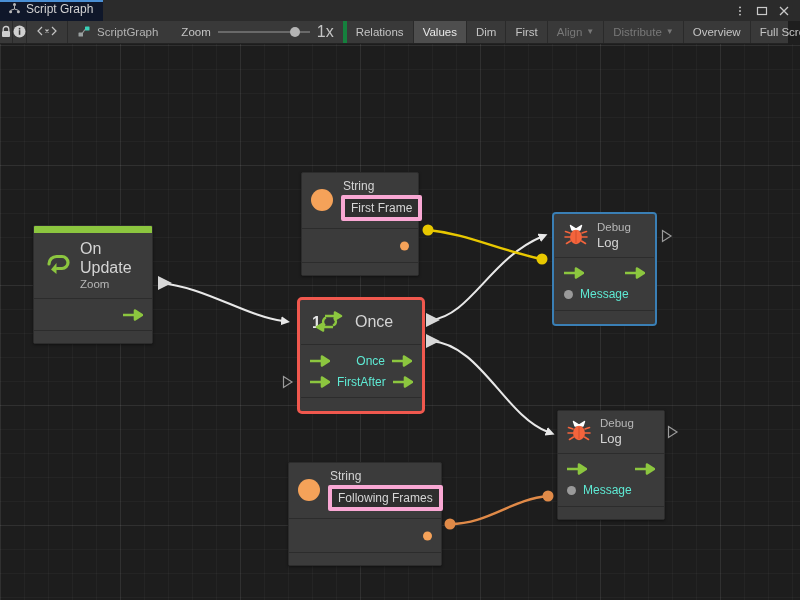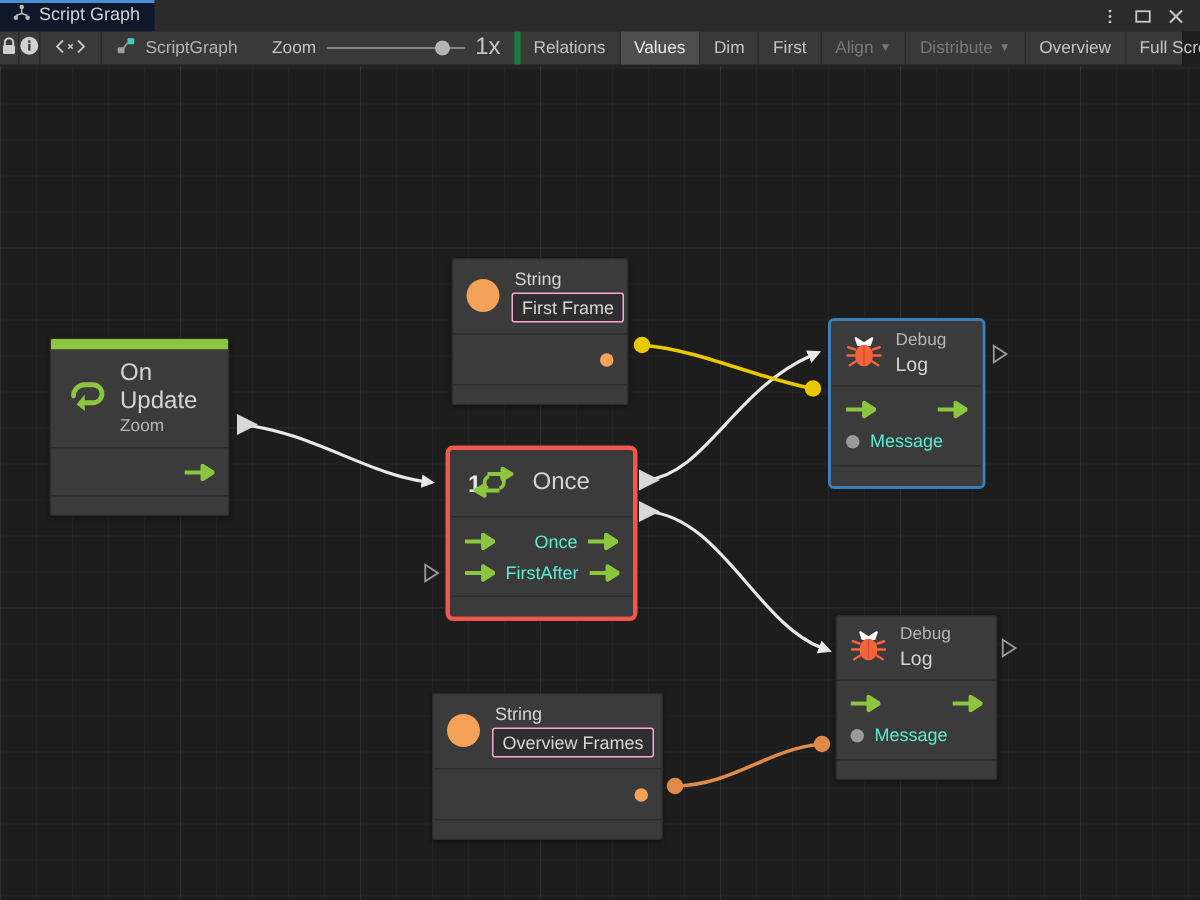--- a/index.html
+++ b/index.html
@@ -124,21 +124,21 @@
   .port-row {
     display:flex; align-items:center; justify-content:space-between;
     height: 21px; padding: 0 9px; position: relative;
   }
   .port-left, .port-right { display:flex; align-items:center; gap:7px; }
   .port-label { font-size: 12px; color:#5eead4; }
   .dot-port { width:9px; height:9px; border-radius:50%; background:#9a9a9a; display:block; }
 
   .txtfield {
     background:#2e2e2e;
-    border:1px solid #f9a8d4;
+    border:4px solid #f9a8d4;
     border-radius:2px;
     padding: 2px 6px;
     font-size: 12px;
     color: #d6d6d6;
     min-width: 58px;
     display:inline-block;
     white-space: nowrap;
   }
   .string-head { display:flex; align-items:center; gap:8px; padding: 6px 9px 7px 9px; }
   .string-circle { width:22px; height:22px; border-radius:50%; background:#f5a259; flex:0 0 auto; }
@@ -439,21 +439,21 @@
 
     <svg style="position:absolute; left:661px; top:185px;" width="12" height="14" viewBox="0 0 12 14">
       <path d="M1.5 1.5 L10 7 L1.5 12.5 Z" fill="none" stroke="#9b9b9b" stroke-width="1.2"></path>
     </svg>
 
     <div class="node" style="left:288px; top:418px; width:154px;">
       <div class="string-head">
         <span class="string-circle"></span>
         <span class="string-right">
           <span class="string-label">String</span>
-          <span class="txtfield">Overview Frames</span>
+          <span class="txtfield">Following Frames</span>
         </span>
       </div>
       <div class="node-body value-row" style="border-top:1px solid #2c2c2c; padding:0;">
         <span class="value-dot"></span>
       </div>
       <div class="node-foot"></div>
     </div>
 
     <div class="node" style="left:557px; top:366px; width:108px;">
       <div class="node-head" style="padding:6px 8px 7px 8px; gap:8px;">

